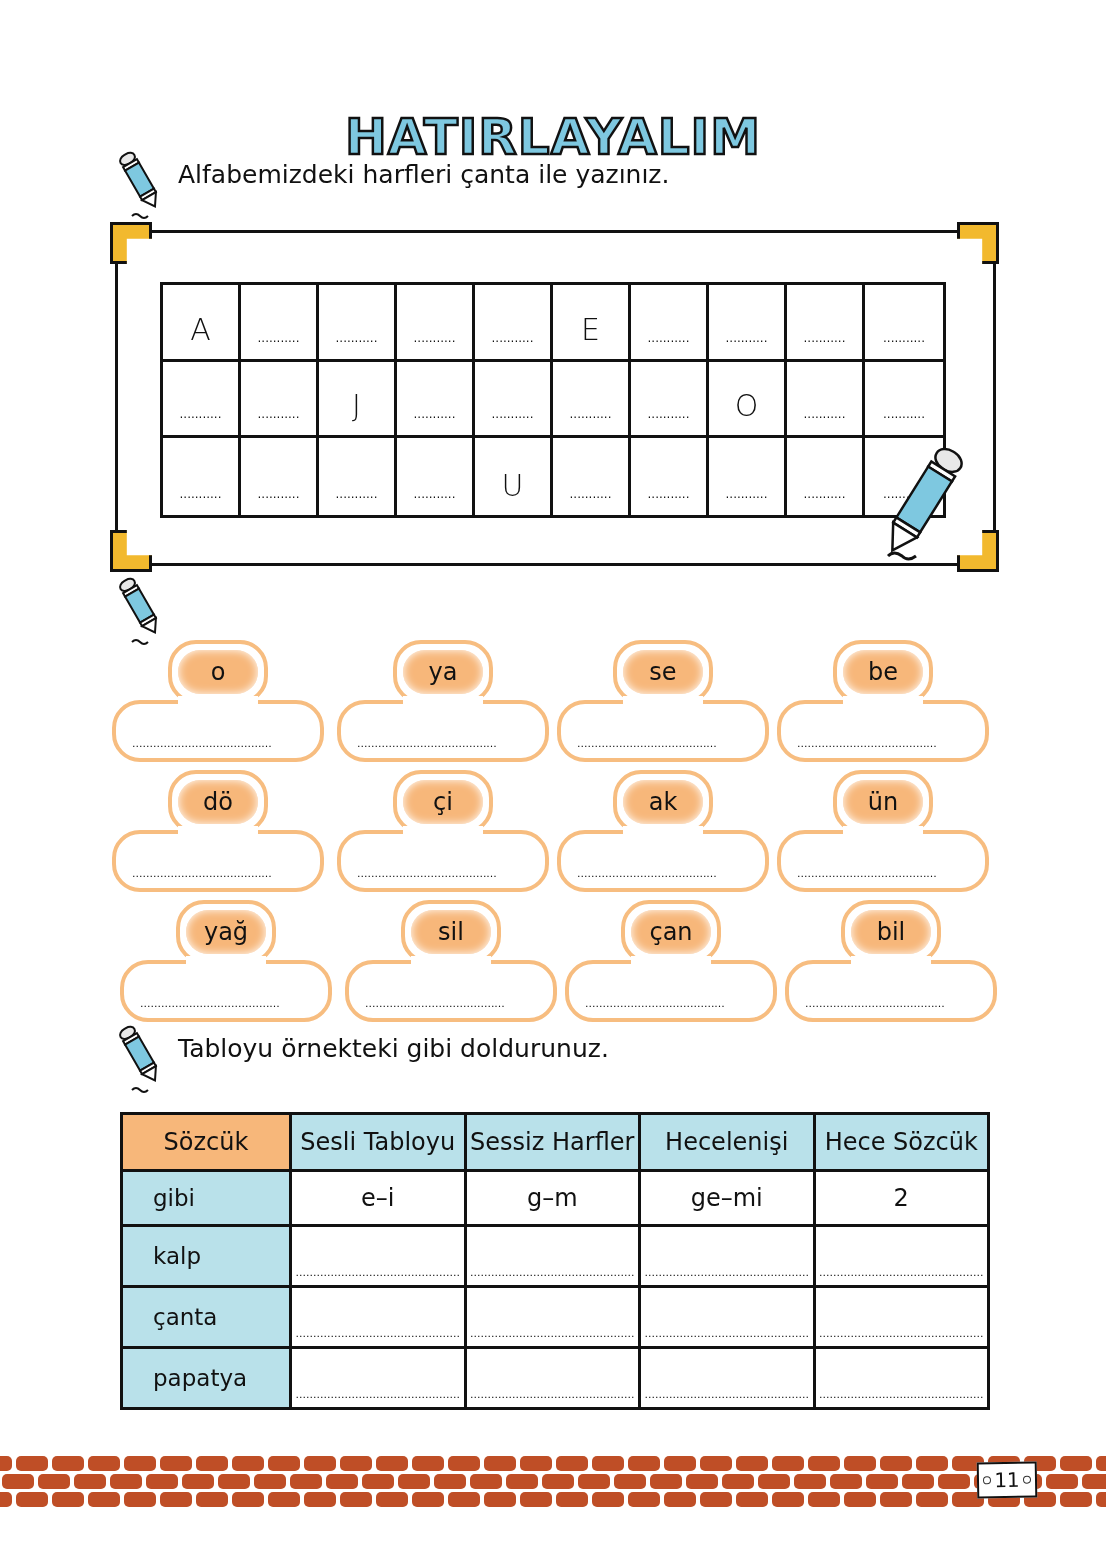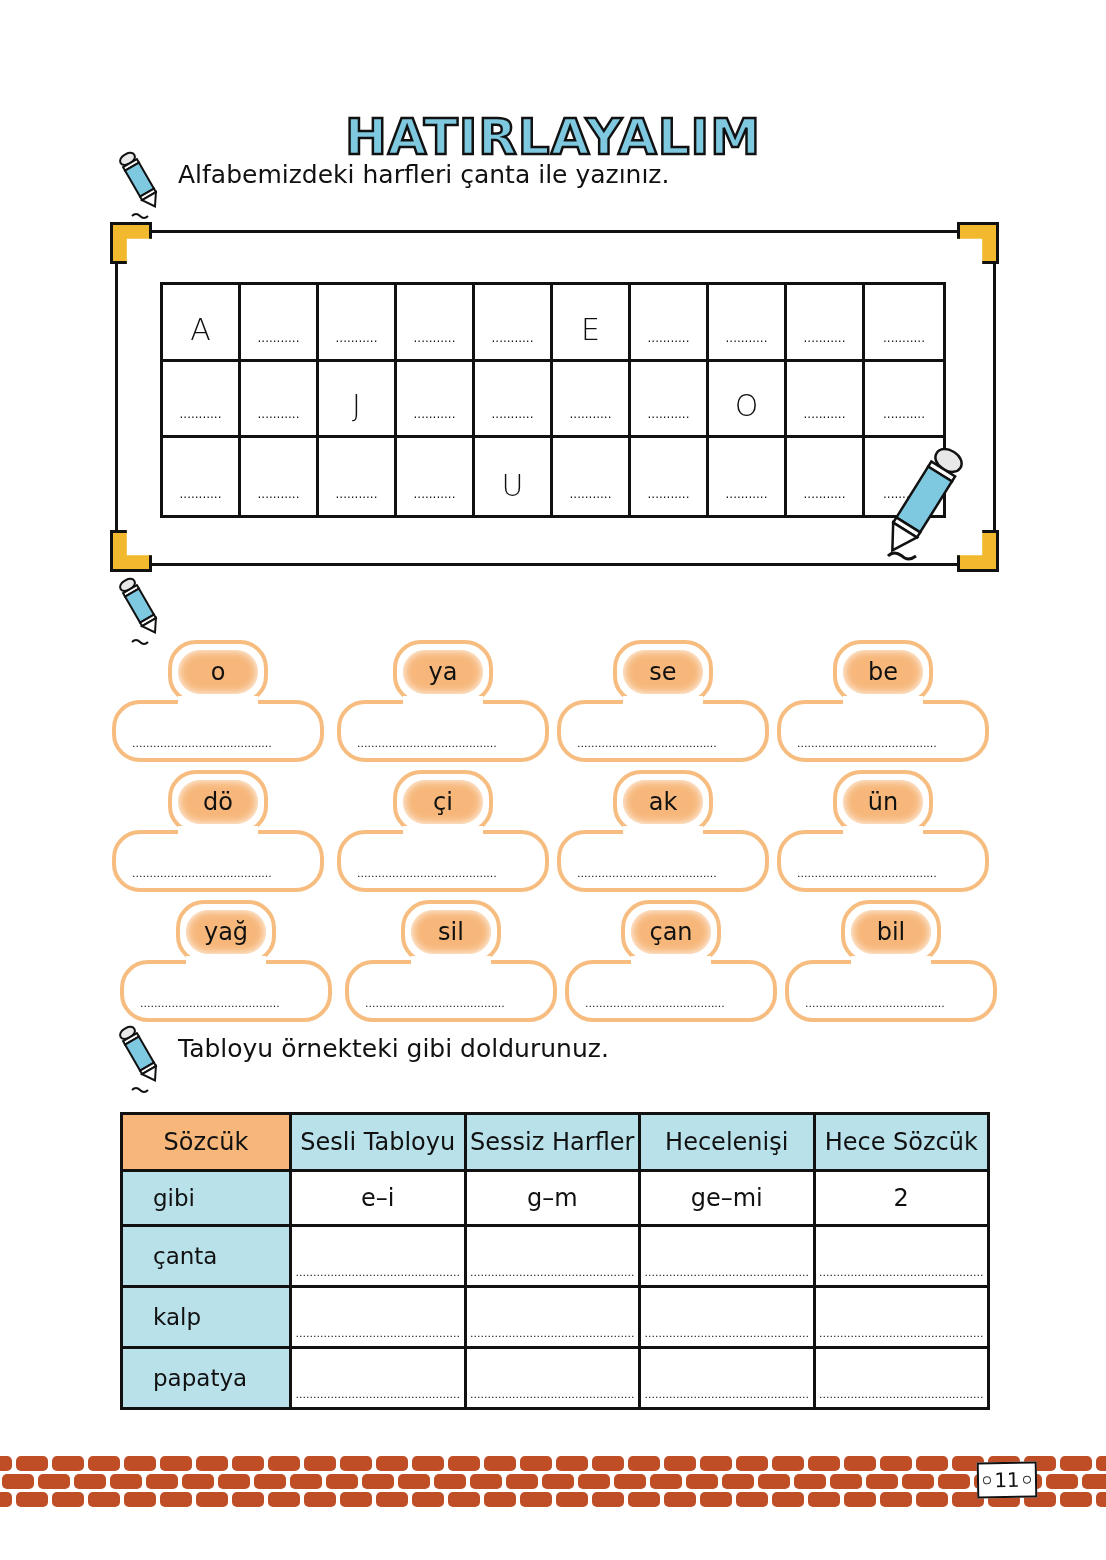--- a/index.html
+++ b/index.html
@@ -338,28 +338,28 @@
   </thead>
   <tbody id="table-body">
       <tr>
         <td class="word">gibi</td>
         <td class="val">e–i</td>
         <td class="val">g–m</td>
         <td class="val">ge–mi</td>
         <td class="val">2</td>
       </tr>
       <tr>
-        <td class="word">çanta</td>
+        <td class="word">kalp</td>
         <td class="blank">...............................................</td>
         <td class="blank">...............................................</td>
         <td class="blank">...............................................</td>
         <td class="blank">...............................................</td>
       </tr>
       <tr>
-        <td class="word">kalp</td>
+        <td class="word">çanta</td>
         <td class="blank">...............................................</td>
         <td class="blank">...............................................</td>
         <td class="blank">...............................................</td>
         <td class="blank">...............................................</td>
       </tr>
       <tr>
         <td class="word">papatya</td>
         <td class="blank">...............................................</td>
         <td class="blank">...............................................</td>
         <td class="blank">...............................................</td>

